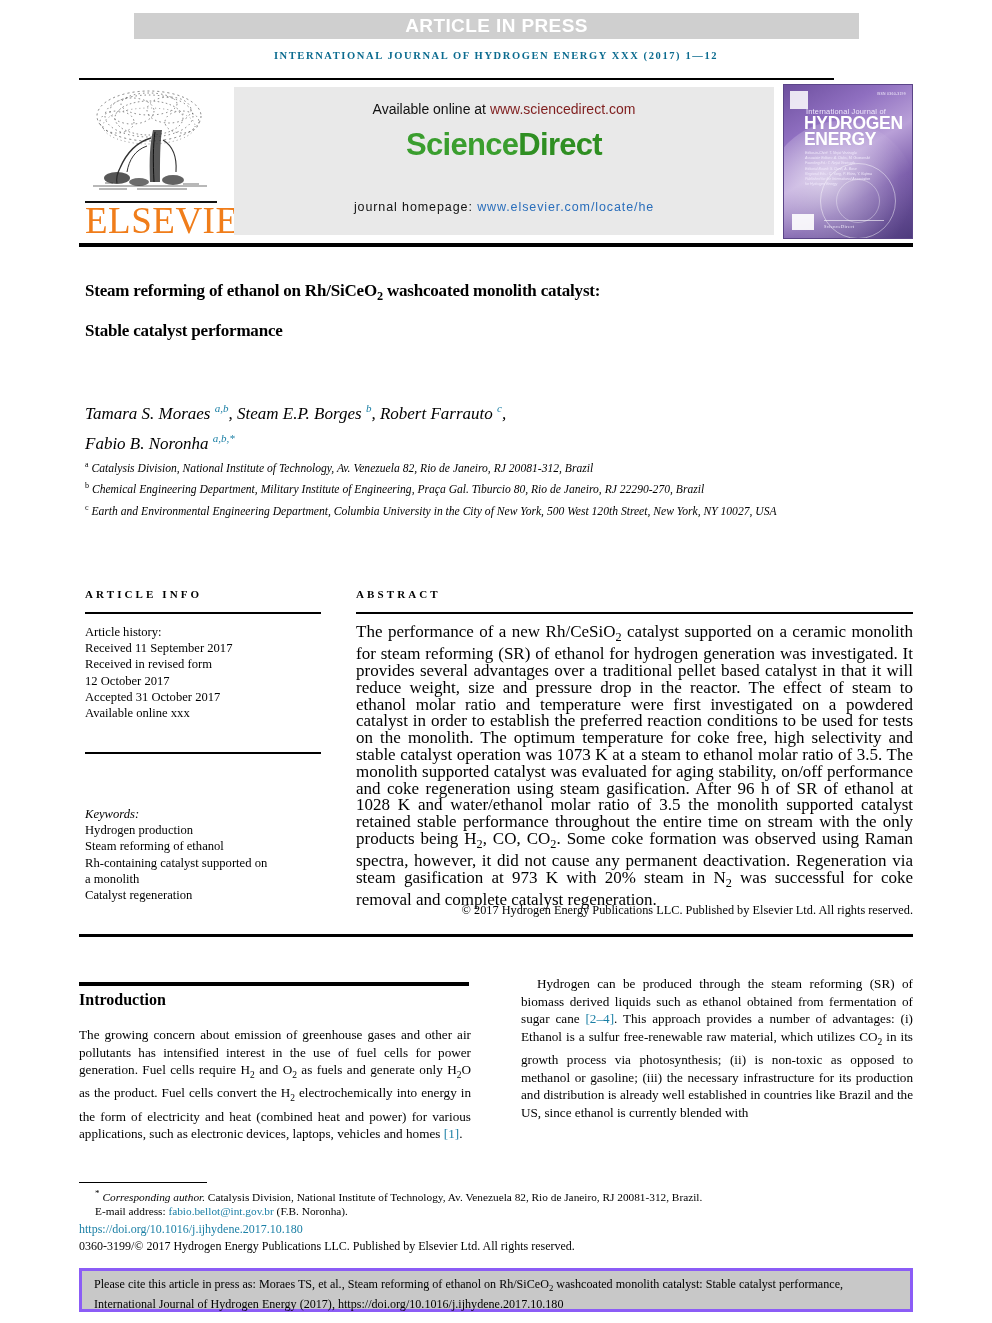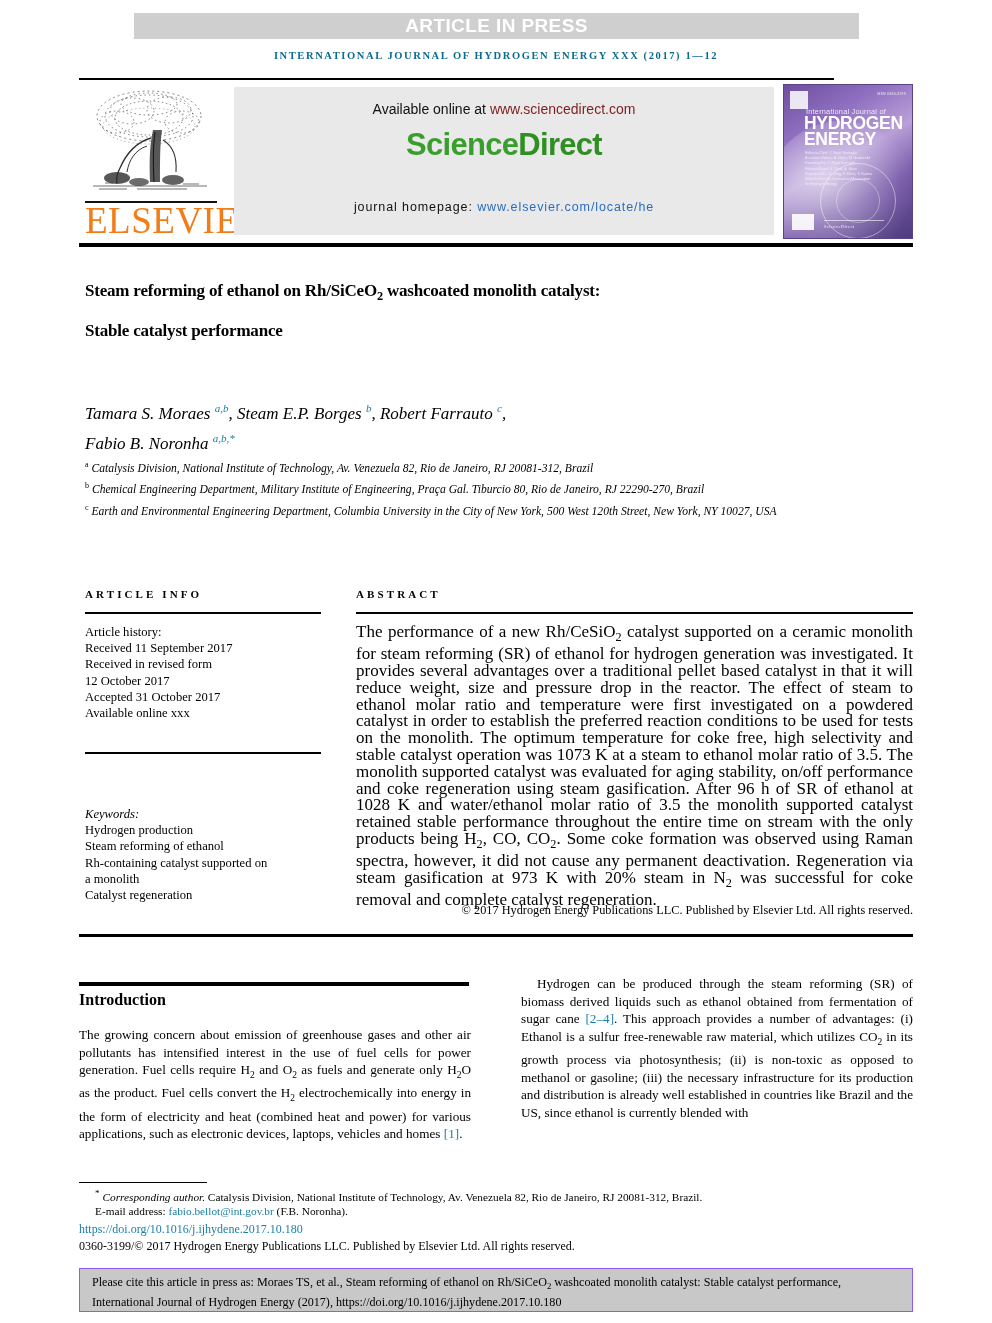--- a/index.html
+++ b/index.html
@@ -500,21 +500,21 @@
   }
 
   
   .cite-box {
     position: absolute;
     left: 79px;
     top: 1268px;
     width: 834px;
     height: 44px;
     background: #c8c8c8;
-    border: 1px solid #8b5cf6;
+    border: 3px solid #8b5cf6;
     box-sizing: border-box;
   }
   .cite-text {
     position: absolute;
     left: 12px;
     top: 5px;
     width: 812px;
     font-family: "Liberation Serif", serif;
     font-size: 12.1px;
     line-height: 16px;

